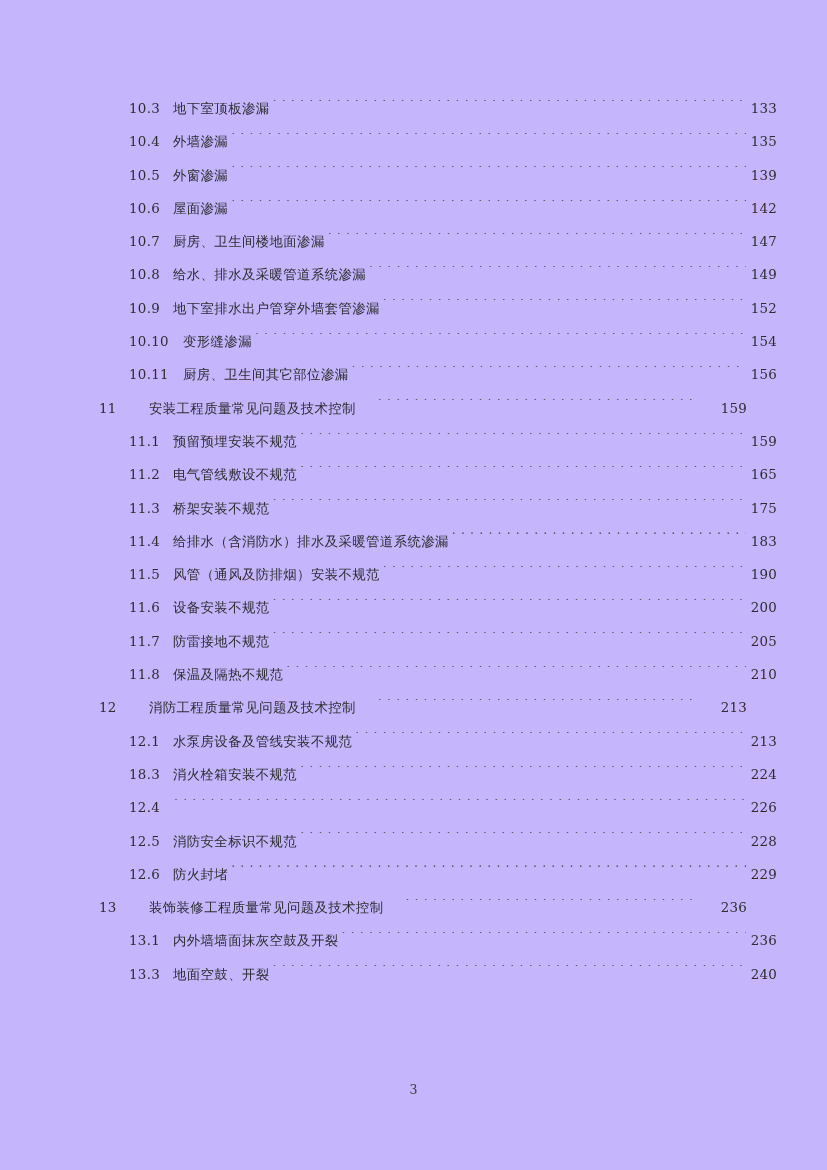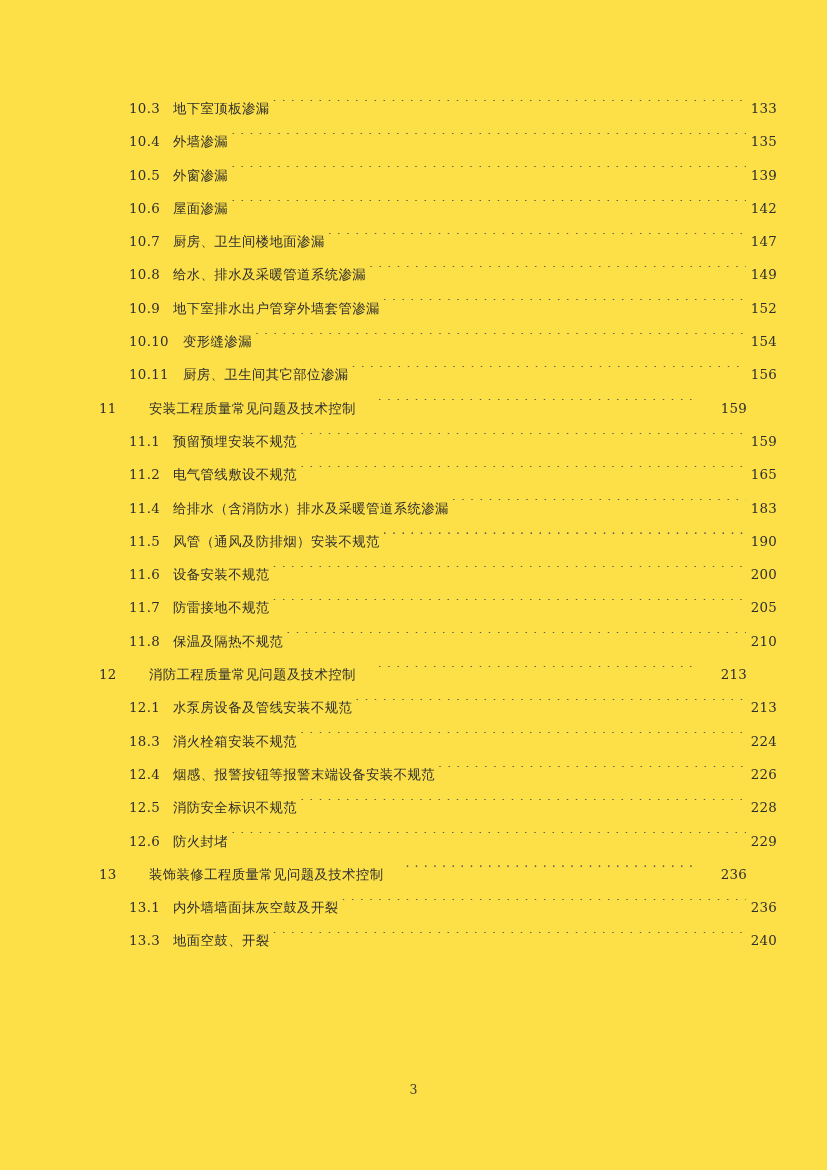--- a/index.html
+++ b/index.html
@@ -15,21 +15,21 @@
     color: #2b2b2b;
     overflow: hidden;
   }
 
   #page {
     position: absolute;
     left: 0;
     top: 0;
     width: 827px;
     height: 1170px;
-    background: #fde047;
+    background: #c4b5fd;
   }
 
   #toc {
     position: absolute;
     left: 99px;
     top: 92px;
     width: 648px;
   }
 
   .toc-row {
@@ -186,20 +186,26 @@
         <span class="leader"></span>
         <span class="pageno">159</span>
       </div>
       <div class="toc-row level-2">
         <span class="num">11.2</span>
         <span class="title">电气管线敷设不规范</span>
         <span class="leader"></span>
         <span class="pageno">165</span>
       </div>
       <div class="toc-row level-2">
+        <span class="num">11.3</span>
+        <span class="title">桥架安装不规范</span>
+        <span class="leader"></span>
+        <span class="pageno">175</span>
+      </div>
+      <div class="toc-row level-2">
         <span class="num">11.4</span>
         <span class="title">给排水（含消防水）排水及采暖管道系统渗漏</span>
         <span class="leader"></span>
         <span class="pageno">183</span>
       </div>
       <div class="toc-row level-2">
         <span class="num">11.5</span>
         <span class="title">风管（通风及防排烟）安装不规范</span>
         <span class="leader"></span>
         <span class="pageno">190</span>
@@ -235,21 +241,20 @@
         <span class="pageno">213</span>
       </div>
       <div class="toc-row level-2">
         <span class="num">18.3</span>
         <span class="title">消火栓箱安装不规范</span>
         <span class="leader"></span>
         <span class="pageno">224</span>
       </div>
       <div class="toc-row level-2">
         <span class="num">12.4</span>
-        <span class="title">烟感、报警按钮等报警末端设备安装不规范</span>
         <span class="leader"></span>
         <span class="pageno">226</span>
       </div>
       <div class="toc-row level-2">
         <span class="num">12.5</span>
         <span class="title">消防安全标识不规范</span>
         <span class="leader"></span>
         <span class="pageno">228</span>
       </div>
       <div class="toc-row level-2">

